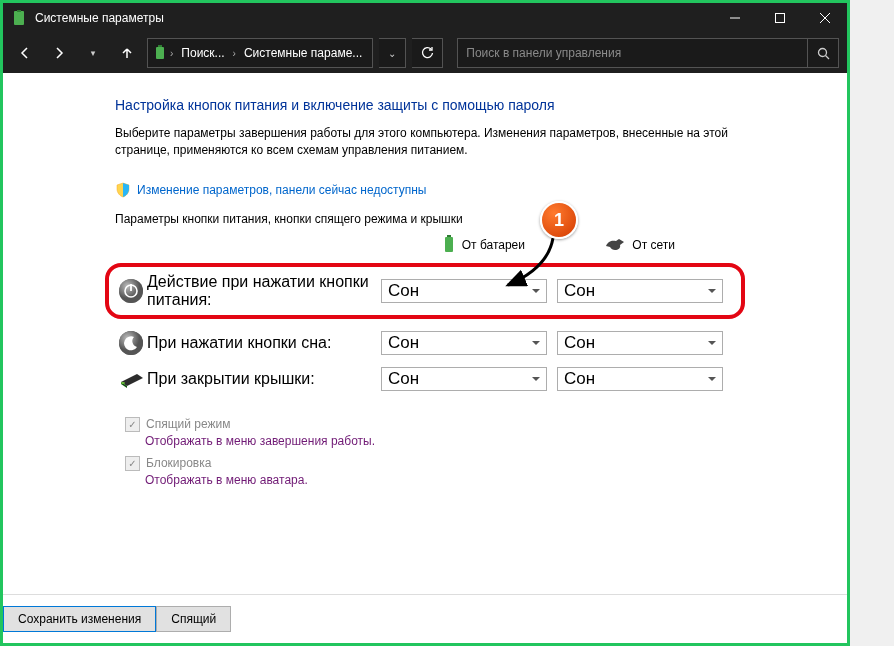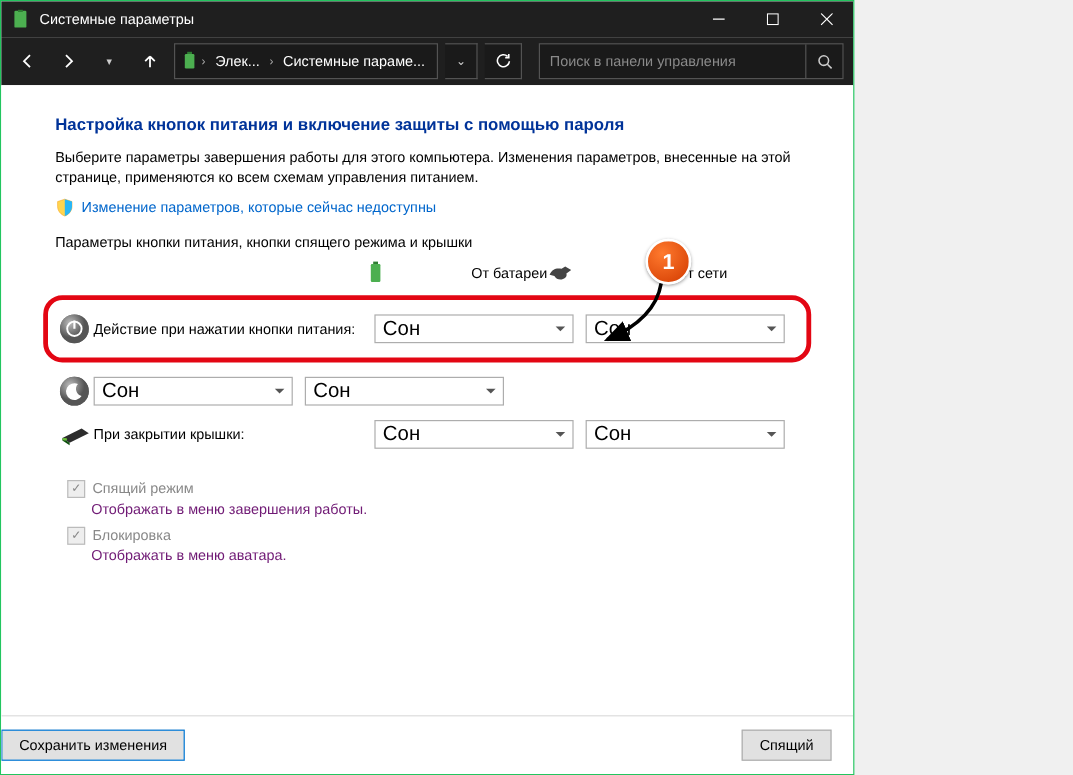--- a/index.html
+++ b/index.html
@@ -1,16 +1,16 @@
 <!DOCTYPE html>
 <html><head>
 <meta charset="utf-8">
 <style>
   html,body{margin:0;padding:0;font-family:"Segoe UI",Tahoma,sans-serif;font-size:12px;color:#000;background:#f0f0f0}
-  .window{width:712px;height:646px;background:#fff;position:relative;box-sizing:border-box;border:1px solid #22c55e;overflow:hidden}
+  .window{width:850px;height:646px;background:#fff;position:relative;box-sizing:border-box;border:3px solid #22c55e;overflow:hidden}
   
   .titlebar{height:30px;background:#1f1f1f;color:#fff;display:flex;align-items:center;padding-left:8px}
   .titlebar .app-icon{width:16px;height:16px;margin-right:8px;display:flex;align-items:center;justify-content:center}
   .titlebar .title{flex:1;font-size:12px}
   .titlebar .win-controls{display:flex}
   .titlebar .win-btn{width:45px;height:30px;display:flex;align-items:center;justify-content:center;color:#fff;cursor:pointer}
   
   .navbar{height:40px;background:#1f1f1f;display:flex;align-items:center;padding:0 8px;gap:6px}
   .nav-arrow{width:28px;height:28px;color:#fff;display:flex;align-items:center;justify-content:center;cursor:pointer}
   .addrbox{flex:0 0 auto;display:flex;align-items:center;height:28px;background:#1a1a1a;border:1px solid #535353;color:#fff;padding:0 4px}
@@ -18,47 +18,47 @@
   .addrbox .chev{color:#aaa;font-size:10px;padding:0 2px}
   .addr-dd{width:26px;height:28px;border:1px solid #535353;border-left:none;background:#1a1a1a;color:#ccc;display:flex;align-items:center;justify-content:center;cursor:pointer;font-size:10px}
   .refresh{width:30px;height:28px;border:1px solid #535353;border-left:none;background:#1a1a1a;color:#fff;display:flex;align-items:center;justify-content:center;cursor:pointer;margin-right:8px}
   .searchbox{flex:1;height:28px;border:1px solid #535353;background:#1a1a1a;color:#fff;display:flex;align-items:center}
   .searchbox input{flex:1;background:transparent;border:none;color:#e5e5e5;font-size:12px;padding:0 8px;outline:none}
   .searchbox input::placeholder{color:#8a8a8a}
   .searchbox .sicon{width:30px;color:#ccc;display:flex;align-items:center;justify-content:center;border-left:1px solid #535353;height:100%}
   
   .content{position:absolute;top:70px;bottom:0;left:0;right:0;background:#fff;overflow:auto}
   .inner{max-width:620px;margin:0 auto;padding:24px 20px 70px 20px}
-  h1{color:#003399;font-size:14px;font-weight:700;margin:0 0 12px 0}
-  .desc{font-size:12px;color:#000;margin-bottom:8px;line-height:1.4}
+  h1{color:#003399;font-size:14px;font-weight:400;margin:0 0 12px 0}
+  .desc{font-size:12px;color:#000;margin-bottom:23px;line-height:1.4}
   .link-row{display:flex;align-items:center;gap:6px;margin-bottom:14px}
   .shield{width:16px;height:16px}
   .link{color:#0066cc;font-size:12px;cursor:pointer}
   .section-title{font-size:12px;margin-bottom:8px}
   .section-title.with-line{display:flex;align-items:center;gap:8px}
   .section-title.with-line::after{content:"";flex:1;height:1px;background:#ddd}
   
   .hdr-row{display:flex;align-items:center;margin-bottom:6px}
   .hdr-spacer{width:260px}
-  .hdr-col{width:150px;display:flex;align-items:center;gap:6px;justify-content:space-between;font-size:12px}
+  .hdr-col{width:150px;display:flex;align-items:center;gap:6px;justify-content:flex-end;font-size:12px}
   .setting-row{display:flex;align-items:center;height:36px}
   .row-icon{width:32px;display:flex;justify-content:center}
-  .row-label{width:228px;font-size:12px;padding-right:6px}
+  .row-label{width:228px;font-size:16px;padding-right:6px}
   .dd{width:140px;height:22px;border:1px solid #adadad;background:#fff;font-size:17px;padding:0 18px 0 6px;cursor:pointer;position:relative;display:flex;align-items:center;margin-right:10px}
   .dd::after{content:"";position:absolute;right:6px;top:50%;margin-top:-2px;border:4px solid transparent;border-top-color:#555}
   
   .hl{border:4px solid #E30613;border-radius:16px;padding:6px 6px;margin:2px -10px 6px -10px}
   
   .chk-block{margin-left:10px;margin-top:6px}
   .chk-row{display:flex;align-items:center;gap:6px;color:#888}
   .chk{width:13px;height:13px;border:1px solid #bbb;background:#eee;display:flex;align-items:center;justify-content:center;font-size:10px;color:#888}
   .chk-label{font-size:12px;color:#888}
   .chk-sub{font-size:12px;color:#701a75;margin:2px 0 8px 20px}
   
-  .footer{position:absolute;bottom:0;left:0;right:0;height:48px;border-top:1px solid #ddd;background:#fff;display:flex;align-items:center;justify-content:space-between;padding-right:18px;gap:12px}
+  .footer{position:absolute;bottom:0;left:0;right:0;height:48px;border-top:1px solid #ddd;background:#fff;display:flex;align-items:center;justify-content:flex-start;padding-right:18px;gap:0}
   .btn{height:24px;padding:0 14px;border:1px solid #adadad;background:#e1e1e1;font-size:12px;cursor:pointer;display:flex;align-items:center}
   .btn.primary{border-color:#0078d7}
   
   .badge{position:absolute;width:34px;height:34px;border-radius:50%;background:radial-gradient(circle at 35% 30%,#ff7a2e,#d23a00);border:2px solid #fff;box-shadow:0 1px 3px rgba(0,0,0,.4);color:#fff;font-weight:bold;font-size:18px;display:flex;align-items:center;justify-content:center;z-index:50}
   .arrow{position:absolute;z-index:49}
 </style>
 </head>
 <body>
 
 <div class="window">
@@ -110,21 +110,21 @@
       </div>
 
     <div class="addrbox">
       <span style="display:flex;align-items:center">
           <svg width="16" height="16" viewBox="0 0 16 16">
             <rect x="4" y="2" width="8" height="12" rx="1" fill="#4caf50"></rect>
             <rect x="6" y="0" width="4" height="2" fill="#2e7d32"></rect>
           </svg>
         </span>
       <span class="chev">›</span>
-      <span class="crumb">Элек...</span>
+      <span class="crumb">Поиск...</span>
       <span class="chev">›</span>
       <span class="crumb">Системные параме...</span>
     </div>
     <div class="addr-dd">⌄</div>
     <div class="refresh">
         <svg width="14" height="14" viewBox="0 0 14 14">
           <path d="M11 3a5 5 0 1 0 1.5 4" fill="none" stroke="#fff" stroke-width="1.3"></path>
           <path d="M12 1v3h-3" fill="none" stroke="#fff" stroke-width="1.3"></path>
         </svg>
       </div>
@@ -145,21 +145,21 @@
       <h1>Настройка кнопок питания и включение защиты с помощью пароля</h1>
       <div class="desc">Выберите параметры завершения работы для этого компьютера. Изменения параметров, внесенные на этой странице, применяются ко всем схемам управления питанием.</div>
 
       <div class="link-row">
         <span class="shield">
           <svg width="16" height="16" viewBox="0 0 16 16">
               <path d="M8 1l6 2v4c0 4-3 7-6 8-3-1-6-4-6-8V3l6-2z" fill="#ffd54f" stroke="#f9a825" stroke-width="0.5"></path>
               <path d="M8 1l6 2v4c0 4-3 7-6 8V1z" fill="#29b6f6"></path>
             </svg>
         </span>
-        <span class="link">Изменение параметров, которые сейчас недоступны</span>
+        <span class="link">Изменение параметров, панели сейчас недоступны</span>
       </div>
 
       <div class="section-title">Параметры кнопки питания, кнопки спящего режима и крышки</div>
 
       <div class="hdr-row" style="position:relative">
         <div class="hdr-spacer"></div>
         <div class="hdr-col">
           <span><svg width="14" height="20" viewBox="0 0 14 20">
                 <rect x="3" y="3" width="8" height="15" rx="1" fill="#4caf50"></rect>
                 <rect x="5" y="1" width="4" height="2" fill="#2e7d32"></rect>
@@ -201,20 +201,21 @@
       </div>
 
       <div class="setting-row">
         <div class="row-icon">
           <svg width="26" height="26" viewBox="0 0 26 26">
               <circle cx="13" cy="13" r="12" fill="#555"></circle>
               <circle cx="13" cy="13" r="12" fill="url(#g1)"></circle>
               <path d="M16 7a7 7 0 1 0 3 10 6 6 0 0 1-3-10z" fill="#fff"></path>
             </svg>
         </div>
+        <div class="row-label">При нажатии кнопки сна:</div>
         <div class="dd">
             <span>Сон</span>
           </div>
         <div class="dd">
             <span>Сон</span>
           </div>
       </div>
 
       <div class="setting-row">
         <div class="row-icon">

